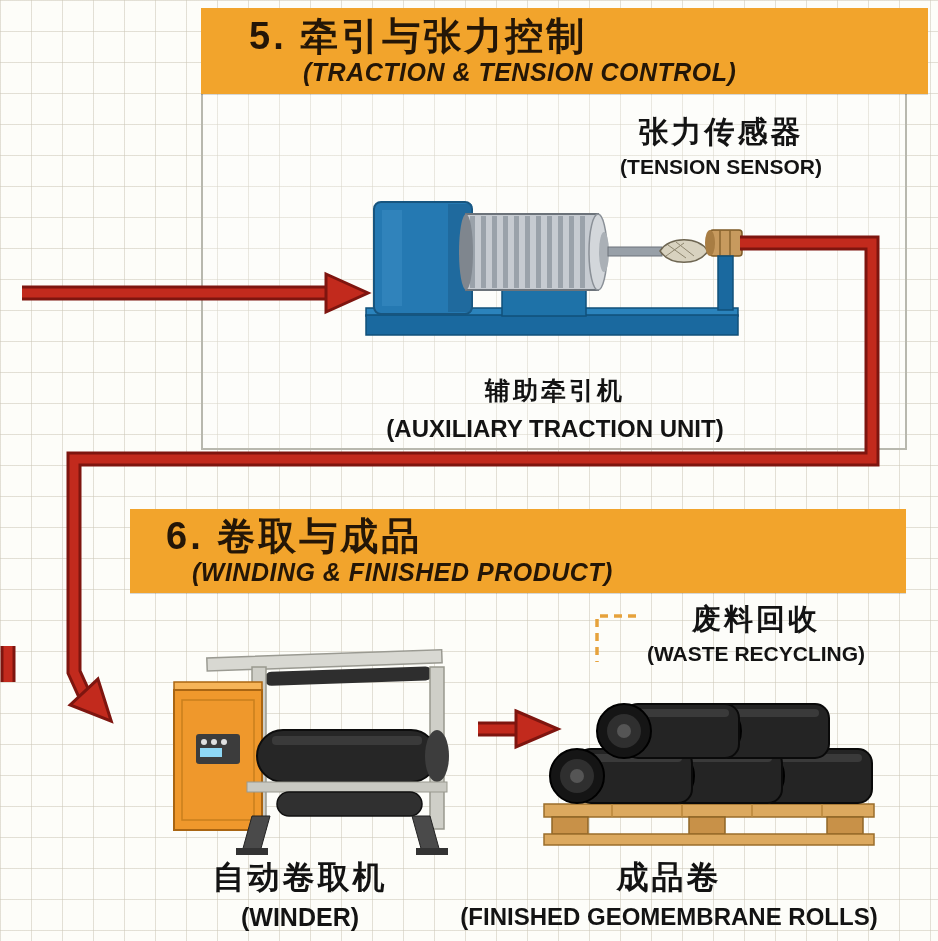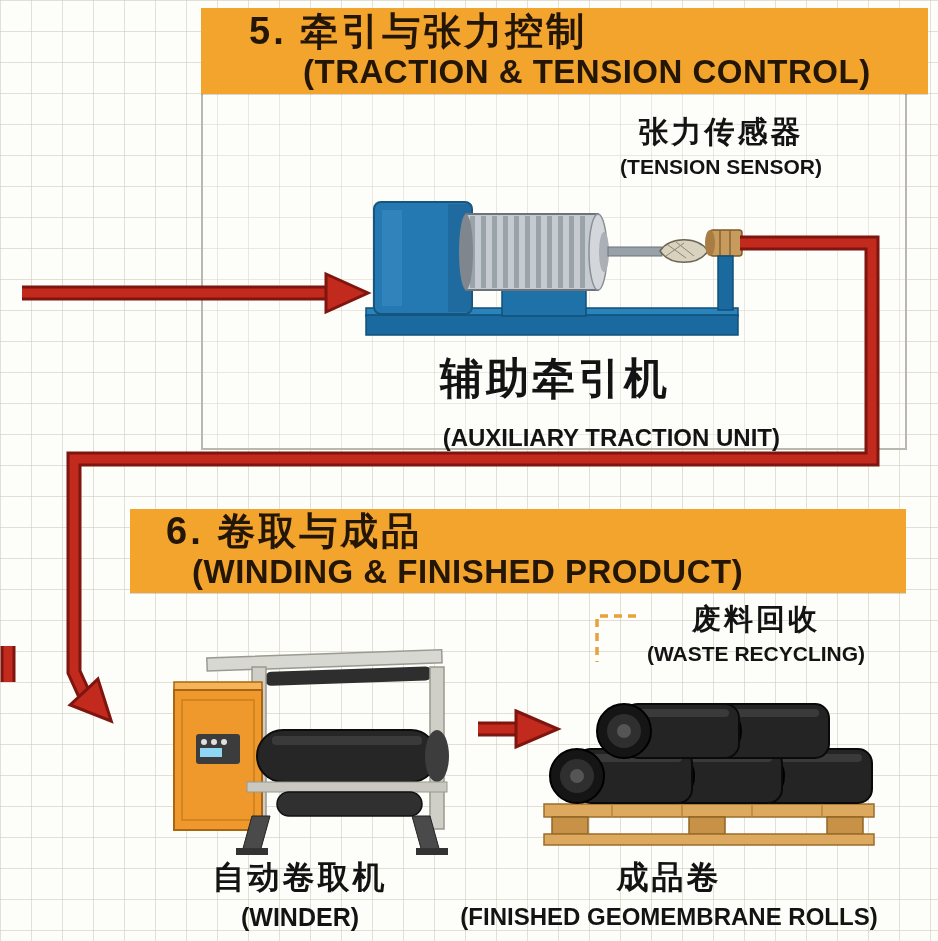--- a/index.html
+++ b/index.html
@@ -16,34 +16,34 @@
   .section-box{
     position:absolute;border:2px solid #b8b8ae;background:rgba(255,255,255,0.25);
     z-index:1;
   }
   .banner{
     position:absolute;background:#F2A42C;color:#241607;z-index:2;
     display:flex;flex-direction:column;justify-content:center;
     box-shadow:0 1px 0 rgba(0,0,0,0.15);
   }
   .banner-zh{font-size:38px;font-weight:900;letter-spacing:3px;line-height:1.1;}
-  .banner-en{font-size:33px;font-weight:800;letter-spacing:0.5px;line-height:1.15;}
+  .banner-en{font-size:25px;font-weight:800;letter-spacing:0.5px;line-height:1.15;font-style:italic;}
   .banner5{left:201px;top:8px;width:727px;height:86px;padding-left:48px;box-sizing:border-box;}
   .banner5 .banner-en{margin-left:54px;}
   .banner6{left:130px;top:509px;width:776px;height:84px;padding-left:36px;box-sizing:border-box;}
   .banner6 .banner-en{margin-left:26px;}
   .label{position:absolute;text-align:center;z-index:2;color:#131313;}
   .label .zh{font-weight:900;letter-spacing:3px;}
   .label .en{font-weight:800;}
   .sensor-label{left:578px;top:112px;width:286px;}
   .sensor-label .zh{font-size:30px;font-family:Liberation Mono, monospace;}
   .sensor-label .en{font-size:21px;margin-top:2px;}
   .machine-label{left:330px;top:350px;width:450px;}
-  .machine-label .zh{font-size:43px;}
-  .machine-label .en{font-size:24px;margin-top:16px;text-align:right;}
+  .machine-label .zh{font-size:25px;margin-top:24px;}
+  .machine-label .en{font-size:24px;margin-top:8px;}
   .waste-label{left:616px;top:600px;width:280px;}
   .waste-label .zh{font-size:29px;text-align:center;}
   .waste-label .en{font-size:21px;margin-top:2px;}
   .winder-label{left:163px;top:856px;width:274px;}
   .winder-label .zh{font-size:32px;}
   .winder-label .en{font-size:25px;margin-top:3px;}
   .rolls-label{left:438px;top:856px;width:462px;}
   .rolls-label .zh{font-size:32px;}
   .rolls-label .en{font-size:24px;margin-top:3px;}
   .illus{position:absolute;z-index:2;}

